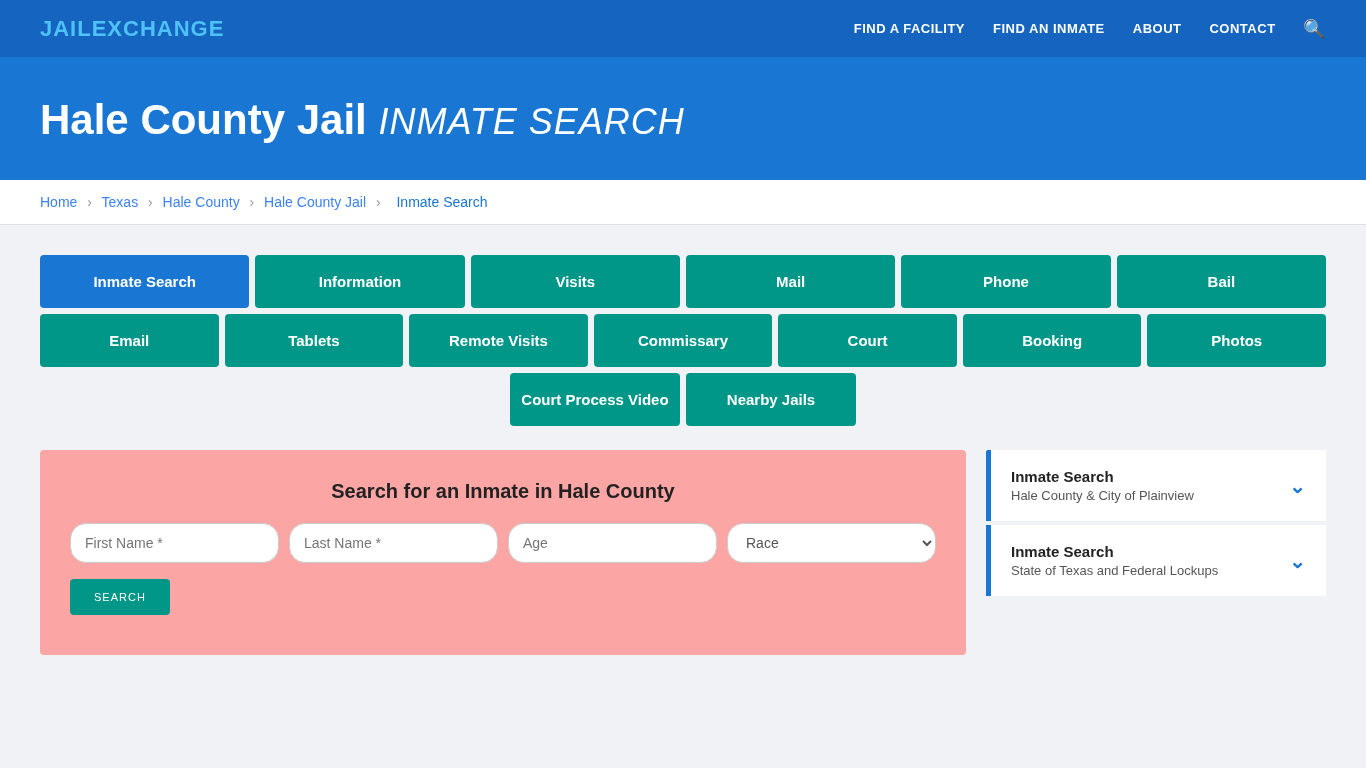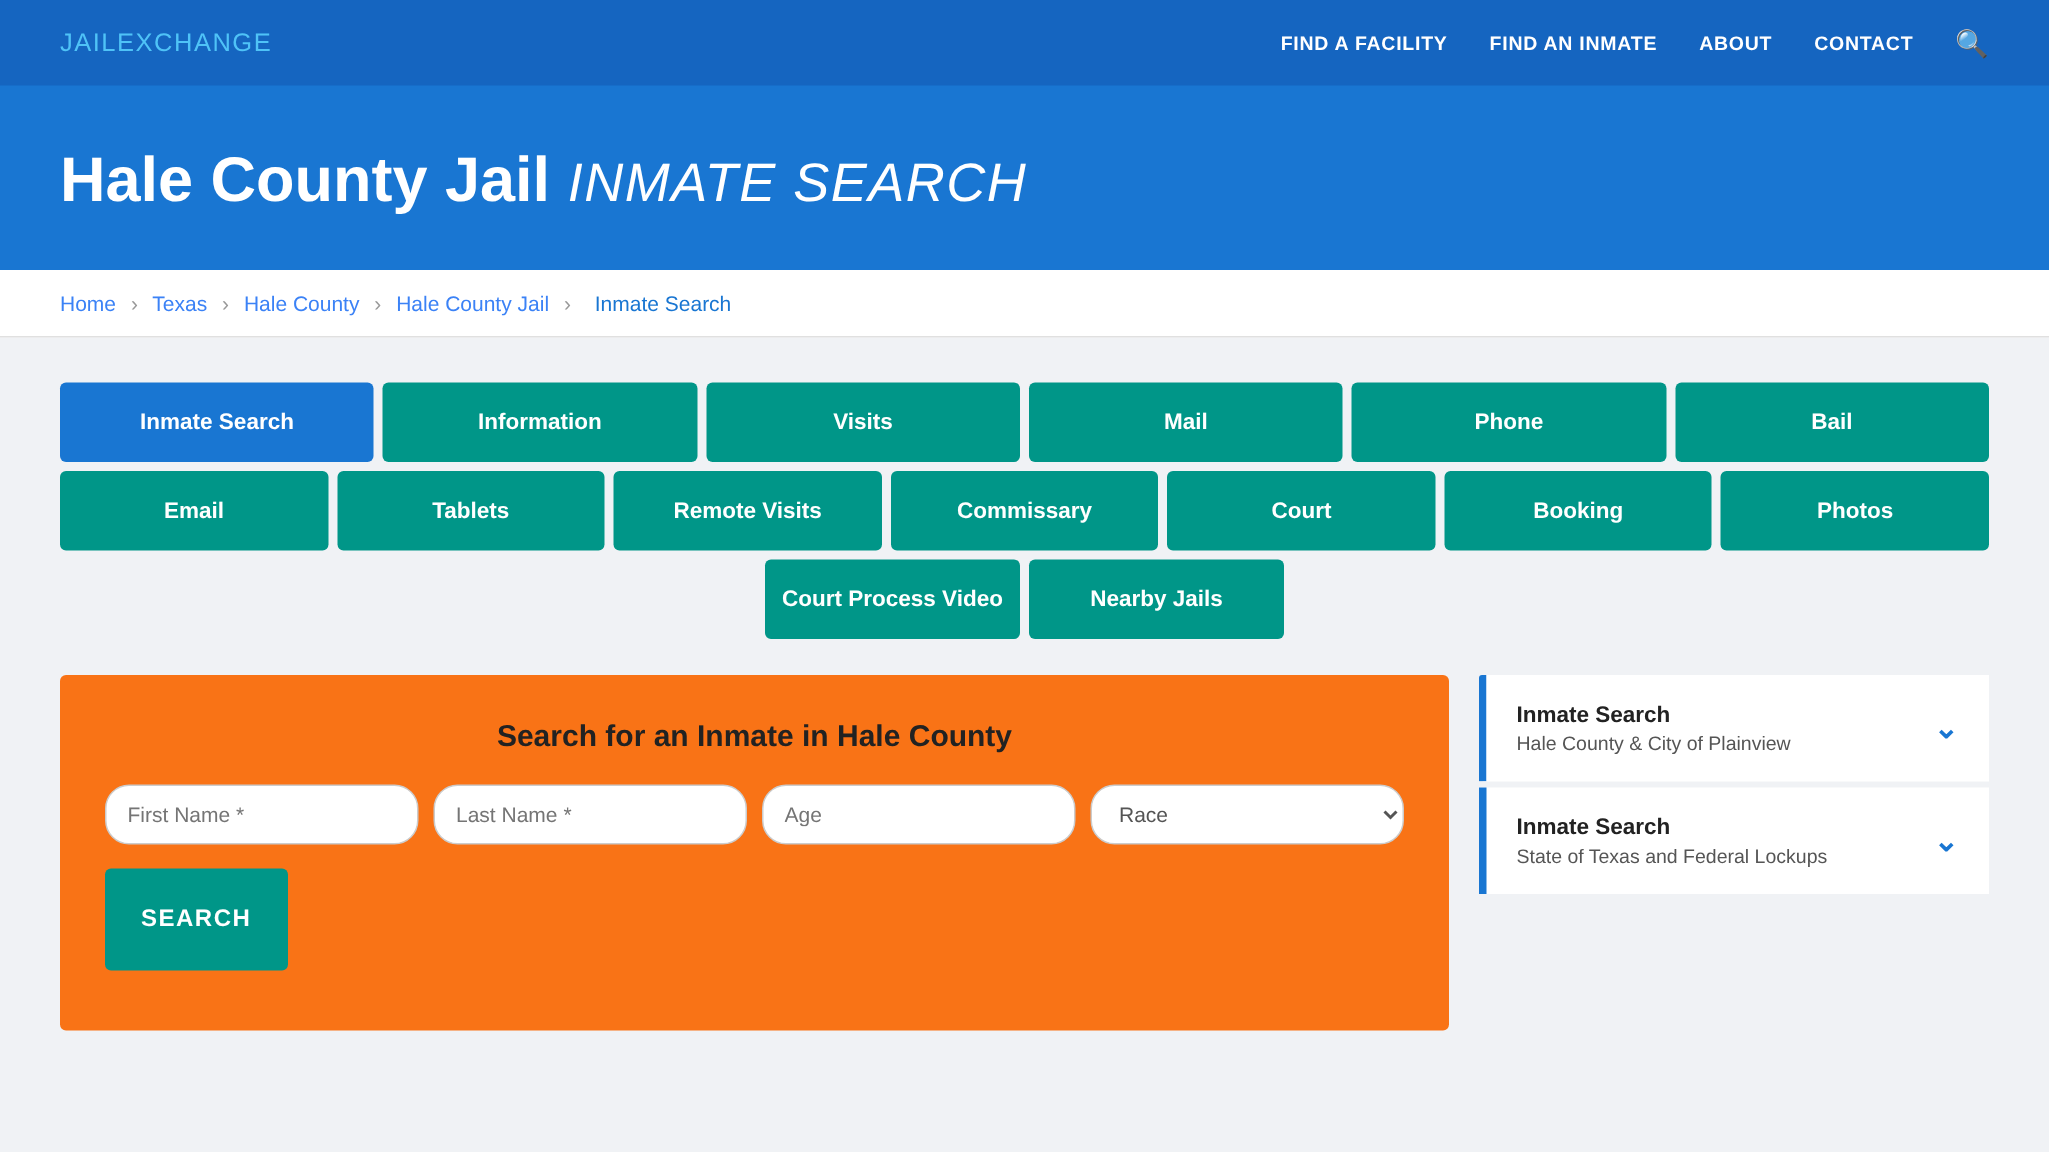--- a/index.html
+++ b/index.html
@@ -9,22 +9,22 @@
     .header {
       background: #1565c0;
       padding: 0 40px;
       height: 60px;
       display: flex;
       align-items: center;
       justify-content: space-between;
       border-bottom: 3px solid #1976d2;
     }
     .logo {
-      font-size: 17px;
-      font-weight: 400;
+      font-size: 22px;
+      font-weight: 700;
       color: #fff;
       letter-spacing: 1px;
     }
     .logo span {
       color: #4fc3f7;
     }
     .nav {
       display: flex;
       align-items: center;
       gap: 28px;
@@ -127,21 +127,21 @@
 
     
     .content-area {
       display: flex;
       gap: 20px;
       align-items: flex-start;
     }
 
     
     .search-panel {
-      background: #f97316;
+      background: #fca5a5;
       border-radius: 4px;
       padding: 30px 30px 40px 30px;
       flex: 1;
       min-width: 0;
     }
     .search-panel h2 {
       font-size: 20px;
       font-weight: 700;
       text-align: center;
       margin-bottom: 20px;
@@ -165,23 +165,23 @@
     }
     .search-form select {
       background: #fff;
       cursor: pointer;
     }
     .search-btn {
       background: #009688;
       color: #fff;
       border: none;
       border-radius: 4px;
-      padding: 25px 24px;
-      font-size: 16px;
-      font-weight: 700;
+      padding: 12px 24px;
+      font-size: 11px;
+      font-weight: 400;
       letter-spacing: 1px;
       cursor: pointer;
       text-transform: uppercase;
     }
 
     
     .sidebar {
       width: 340px;
       flex-shrink: 0;
     }

